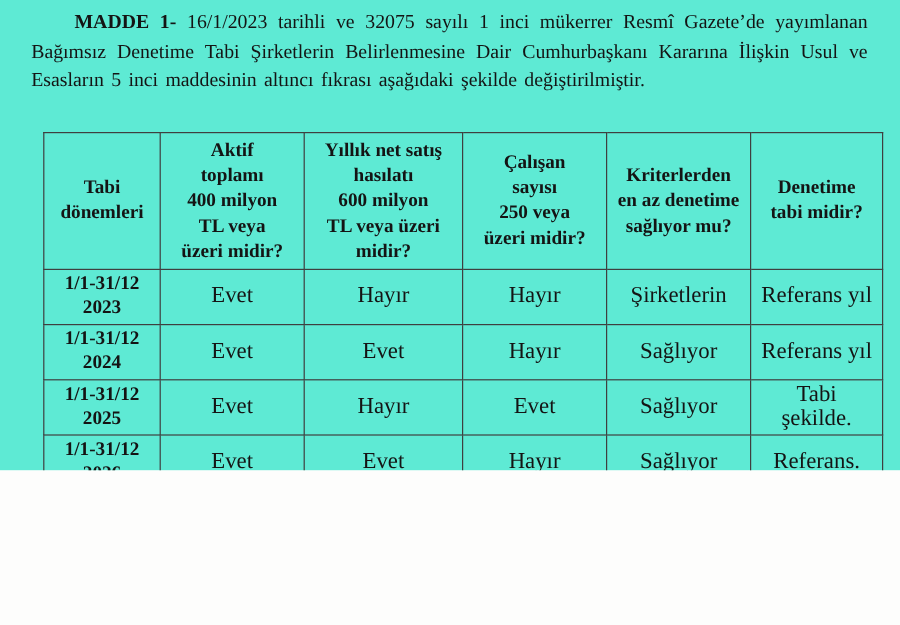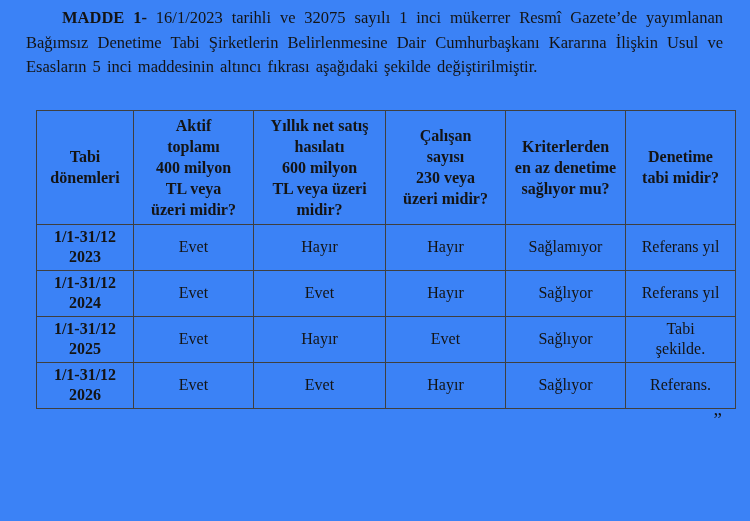--- a/index.html
+++ b/index.html
@@ -3,22 +3,22 @@
 <meta charset="utf-8">
 <style>
   html, body {
     margin: 0;
     padding: 0;
     background: #fdfdfc;
   }
   .page {
     position: relative;
     width: 750px;
-    height: 521px;
-    background: #3b82f6;
+    height: 392px;
+    background: #5eead4;
     color: #141414;
     font-family: "Liberation Serif", "DejaVu Serif", serif;
     overflow: hidden;
     box-sizing: border-box;
     padding: 6px 27px 0 26px;
   }
   .para {
     margin: 0;
     font-size: 16.5px;
     line-height: 24.5px;
@@ -48,21 +48,21 @@
     overflow: hidden;
   }
   table.criteria th {
     font-size: 16px;
     font-weight: bold;
     line-height: 21px;
   }
   table.criteria thead tr { height: 114px; }
   table.criteria tbody tr { height: 46px; margin-left: 12px; }
   table.criteria td {
-    font-size: 16px;
+    font-size: 19px;
     line-height: 20px;
   }
   table.criteria td.period {
     font-weight: bold;
     font-size: 16px;
   }
   .closing-quote {
     text-align: right;
     font-size: 19px;
     line-height: 20px;
@@ -96,37 +96,37 @@
 400 milyon
 TL veya
 üzeri midir?</th>
         <th>Yıllık net satış
 hasılatı
 600 milyon
 TL veya üzeri
 midir?</th>
         <th>Çalışan
 sayısı
-230 veya
+250 veya
 üzeri midir?</th>
         <th>Kriterlerden
 en az denetime
 sağlıyor mu?</th>
         <th>Denetime
 tabi midir?</th>
       </tr>
     </thead>
     <tbody>
       <tr>
         <td class="period">1/1-31/12
 2023</td>
         <td>Evet</td>
         <td>Hayır</td>
         <td>Hayır</td>
-        <td>Sağlamıyor</td>
+        <td>Şirketlerin</td>
         <td>Referans yıl</td>
       </tr>
       <tr>
         <td class="period">1/1-31/12
 2024</td>
         <td>Evet</td>
         <td>Evet</td>
         <td>Hayır</td>
         <td>Sağlıyor</td>
         <td>Referans yıl</td>

